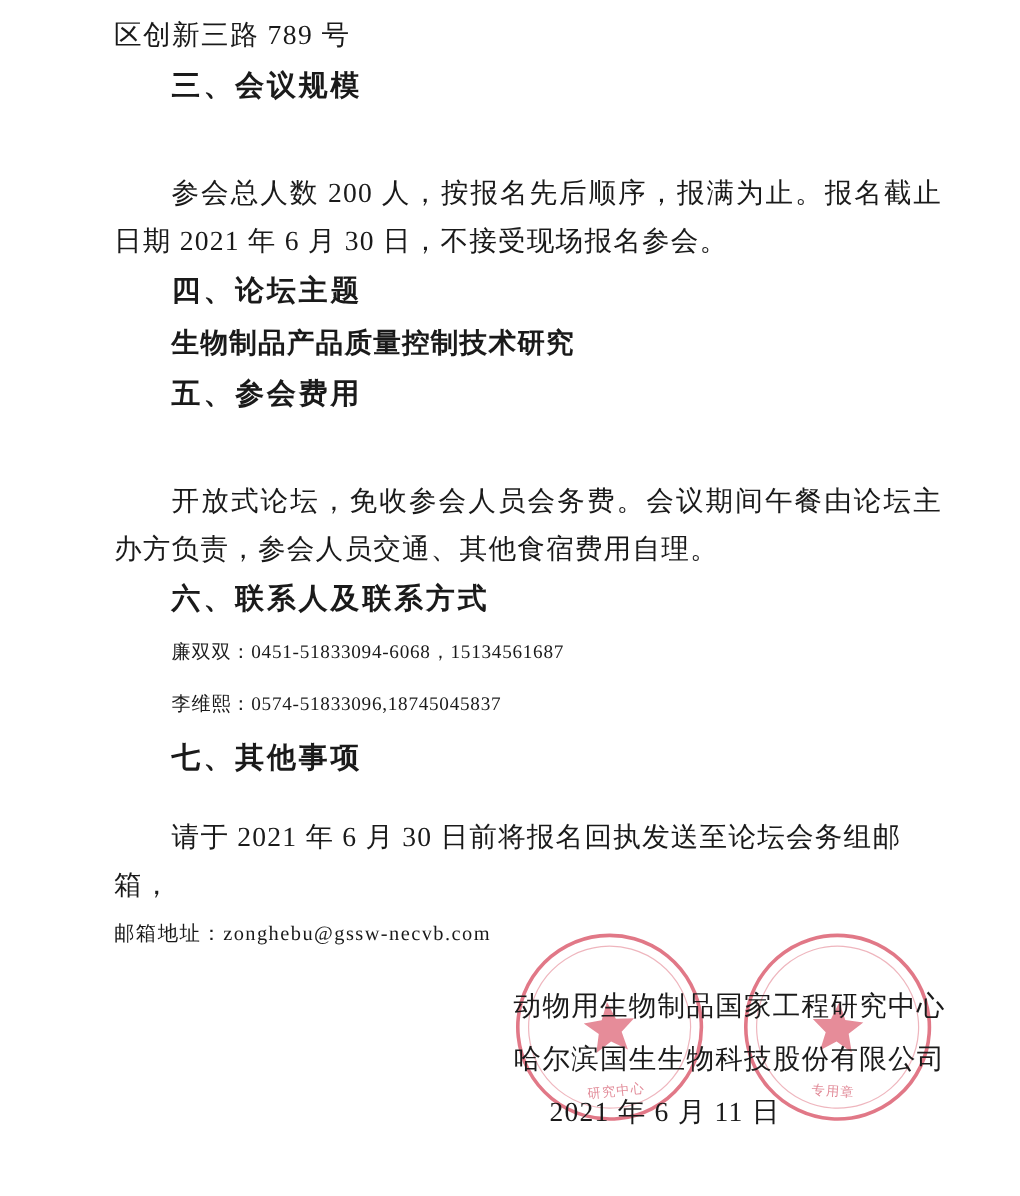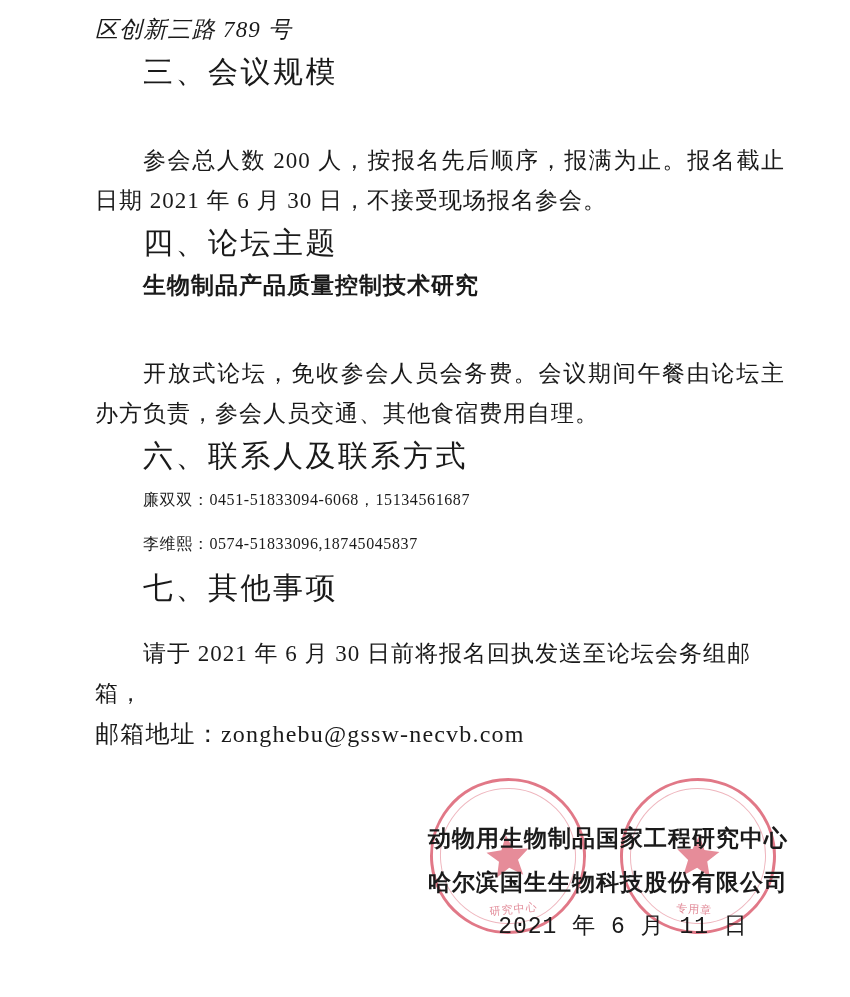--- a/index.html
+++ b/index.html
@@ -29,33 +29,32 @@
     left: 95px;
     top: 10px;
     width: 690px;
   }
 
   .line {
     font-size: 23px;
     line-height: 40px;
     letter-spacing: 1.2px;
     white-space: pre-wrap;
-    font-style: italic;
   }
 
   .continuation {
+    font-size: 17px;
+    line-height: 40px;
+    letter-spacing: 1.2px;
+  }
+
+  .heading {
     font-size: 24px;
-    line-height: 40px;
-    letter-spacing: 1.2px;
-  }
-
-  .heading {
-    font-size: 30px;
-    line-height: 44px;
-    font-weight: 400;
+    line-height: 44px;
+    font-weight: 700;
     letter-spacing: 2.5px;
     text-indent: 48px;
   }
 
   .para {
     font-size: 23px;
     line-height: 40px;
     letter-spacing: 1.0px;
     text-indent: 48px;
     text-align: justify;
@@ -91,29 +90,26 @@
     right: 62px;
     bottom: 48px;
     text-align: left;
     width: 360px;
   }
   .sig-line {
     font-size: 23px;
     line-height: 44px;
     letter-spacing: 1.0px;
     text-align: center;
-    font-weight: bold;
   }
   .sig-date {
     font-size: 23px;
     line-height: 44px;
     letter-spacing: 1.0px;
-    text-align: center;
     padding-left: 30px;
-    font-family: Liberation Mono, monospace;
   }
 
   
   .seal {
     position: absolute;
     border-radius: 50%;
     border: 3px solid #d6455a;
     opacity: 0.72;
     pointer-events: none;
   }
@@ -169,20 +165,21 @@
   <div class="doc-body">
 
     <div class="line">区创新三路 789 号</div>
 
     <div class="heading">三、会议规模</div>
     <div class="para">参会总人数 200 人，按报名先后顺序，报满为止。报名截止日期 2021 年 6 月 30 日，不接受现场报名参会。</div>
 
     <div class="heading">四、论坛主题</div>
     <div class="subitem">生物制品产品质量控制技术研究</div>
 
+    <div class="heading">五、参会费用</div>
     <div class="para">开放式论坛，免收参会人员会务费。会议期间午餐由论坛主办方负责，参会人员交通、其他食宿费用自理。</div>
 
     <div class="heading">六、联系人及联系方式</div>
     <div class="contact">廉双双：0451-51833094-6068，15134561687</div>
     <div class="contact">李维熙：0574-51833096,18745045837</div>
 
     <div class="heading">七、其他事项</div>
     <div class="para-noindent">请于 2021 年 6 月 30 日前将报名回执发送至论坛会务组邮箱，</div>
     <div class="continuation">邮箱地址：zonghebu@gssw-necvb.com</div>
 

